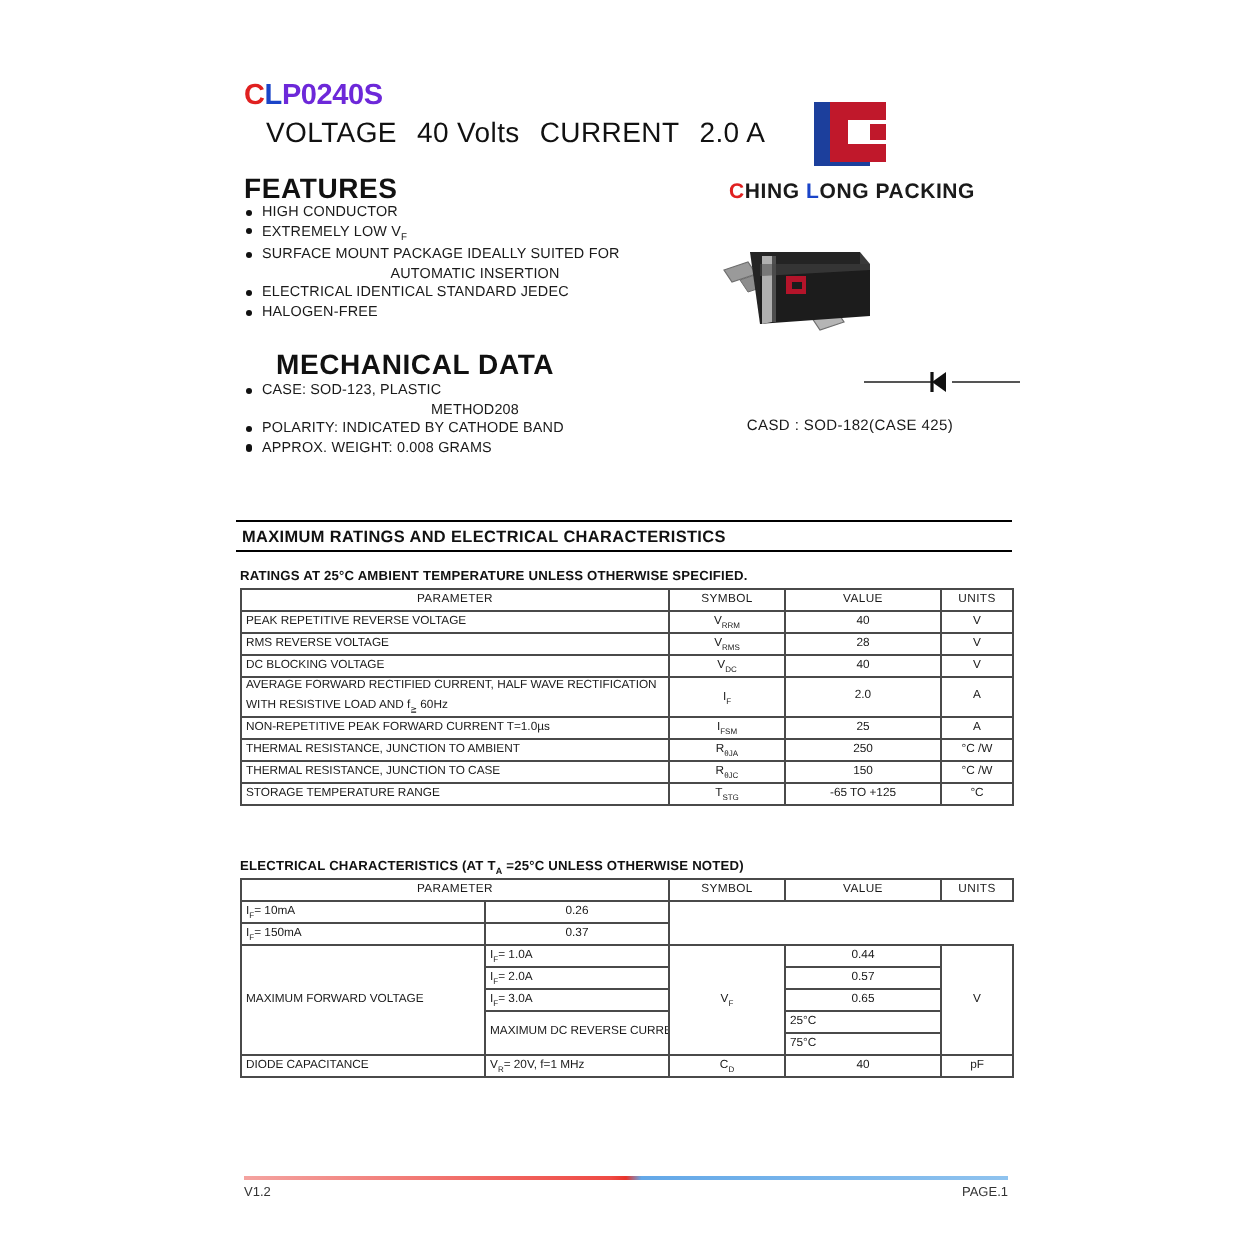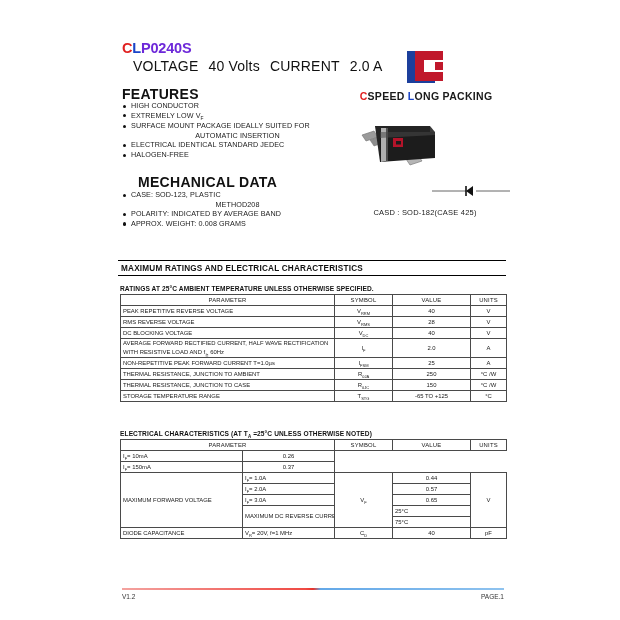--- a/index.html
+++ b/index.html
@@ -239,21 +239,21 @@
 
   <div class="logo-block">
     <div class="logo-mark">
       <svg width="42" height="34" viewBox="0 0 42 34" xmlns="http://www.w3.org/2000/svg">
         <path d="M2 1 H16 V33 H2 Z" fill="#1c3f9c"></path>
         <path d="M2 24 H30 V33 H2 Z" fill="#1c3f9c"></path>
         <path d="M10 1 H38 V10 H19 V22 H38 V31 H10 Z" fill="#c0182b"></path>
         <path d="M30 12 H38 V20 H30 Z" fill="#c0182b"></path>
       </svg>
     </div>
-    <div class="logo-company"><span class="c">C</span><span>SPEED </span><span class="l">L</span><span>ONG PACKING</span></div>
+    <div class="logo-company"><span class="c">C</span><span>HING </span><span class="l">L</span><span>ONG PACKING</span></div>
   </div>
 
   <div class="pkg-art">
     <svg width="85" height="52" viewBox="0 0 85 52" xmlns="http://www.w3.org/2000/svg">
 
       <polygon points="2,17 14,13 18,19 6,23" fill="#9a9a9a" stroke="#6e6e6e" stroke-width="0.6"></polygon>
       <polygon points="46,41 58,37 62,43 50,47" fill="#b5b5b5" stroke="#6e6e6e" stroke-width="0.6"></polygon>
       <polygon points="10,22 22,18 26,24 14,28" fill="#8d8d8d" stroke="#6e6e6e" stroke-width="0.5"></polygon>
 
       <polygon points="15,8 70,8 75,14 20,14" fill="#3a3a3a"></polygon>
@@ -289,21 +289,21 @@
       <li><span>SURFACE MOUNT PACKAGE IDEALLY SUITED FOR</span></li>
       <li class="cont"><span>AUTOMATIC INSERTION</span></li>
       <li><span>ELECTRICAL IDENTICAL STANDARD JEDEC</span></li>
       <li><span>HALOGEN-FREE</span></li>
     </ul>
 
   <div class="sec-head" style="left:122px; top:174px;margin-left:16px;">MECHANICAL DATA</div>
   <ul class="bullet-list" id="mechanical-list" style="left:122px; top:190px; width:215px;">
       <li><span>CASE: SOD-123, PLASTIC</span></li>
       <li class="cont"><span>METHOD208</span></li>
-      <li><span>POLARITY: INDICATED BY AVERAGE BAND</span></li>
+      <li><span>POLARITY: INDICATED BY CATHODE BAND</span></li>
       <li><span>APPROX. WEIGHT: 0.008 GRAMS</span></li>
     </ul>
 
   <div class="banner">MAXIMUM RATINGS AND ELECTRICAL CHARACTERISTICS</div>
 
   <div class="tbl-caption" style="left:120px; top:285px;">RATINGS AT 25°C AMBIENT TEMPERATURE UNLESS OTHERWISE SPECIFIED.</div>
   <table class="ds" id="max-ratings-table" style="left:120px; top:294px; width:386px;">
     <colgroup>
       <col style="width:214px">
         <col style="width:58px">

